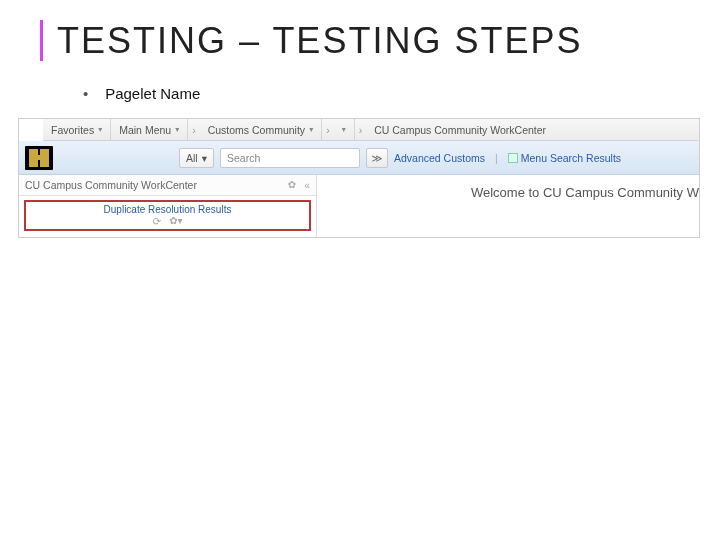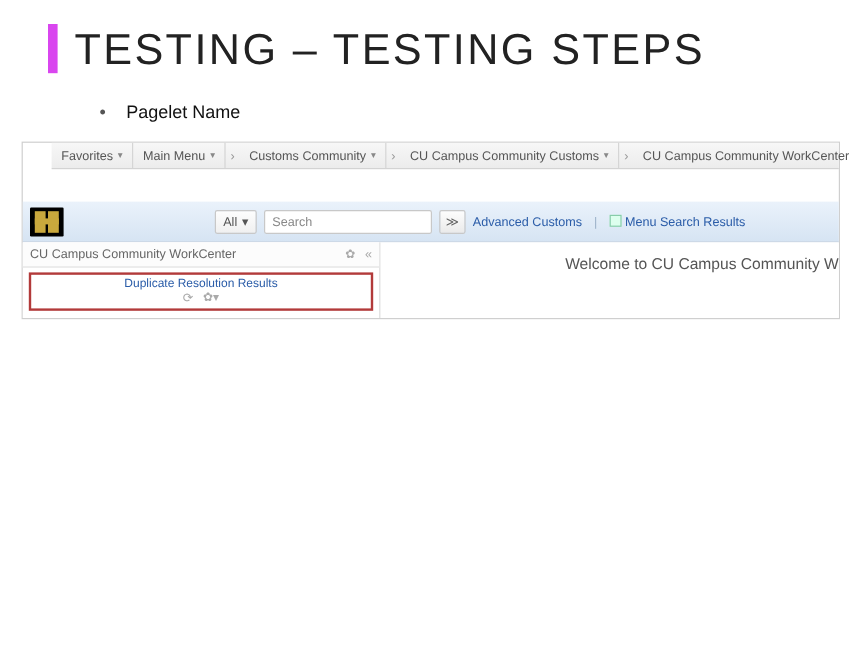--- a/index.html
+++ b/index.html
@@ -8,21 +8,21 @@
     height: 540px;
     background: #fff;
     font-family: Arial, Helvetica, sans-serif;
     overflow: hidden;
     position: relative;
   }
   .slide {
     padding: 20px 0 0 0;
   }
   .title-wrap {
-    border-left: 8px solid #d946ef;
+    border-left: 3px solid #d946ef;
     margin-left: 40px;
     padding-left: 14px;
     margin-bottom: 24px;
   }
   .title {
     font-size: 36px;
     letter-spacing: 2px;
     color: #222;
     font-weight: 400;
     line-height: 1.15;
@@ -71,21 +71,20 @@
     color: #999;
   }
   .searchbar {
     display: flex;
     align-items: center;
     background: linear-gradient(#eaf2fb, #d6e4f3);
     border-bottom: 1px solid #c3d2e2;
     height: 34px;
     padding: 0 6px;
     gap: 6px;
-    margin-top: 27px;
   }
   .logo {
     width: 28px; height: 24px;
     background: #000;
     position: relative;
     flex: 0 0 28px;
     border-radius: 1px;
   }
   .logo::before, .logo::after {
     content: "";
@@ -202,21 +201,20 @@
           <span>›</span>
         </div>
       <div class="crumb">
         <span>Customs Community</span>
         <span class="caret">▾</span>
       </div>
       <div class="crumb sep">
           <span>›</span>
         </div>
       <div class="crumb">
-        <span>CU Campus Community Customs</span>
         <span class="caret">▾</span>
       </div>
       <div class="crumb sep">
           <span>›</span>
         </div>
       <div class="crumb" style="border-right:none">
         <span>CU Campus Community WorkCenter</span>
       </div>
     </div>
 

